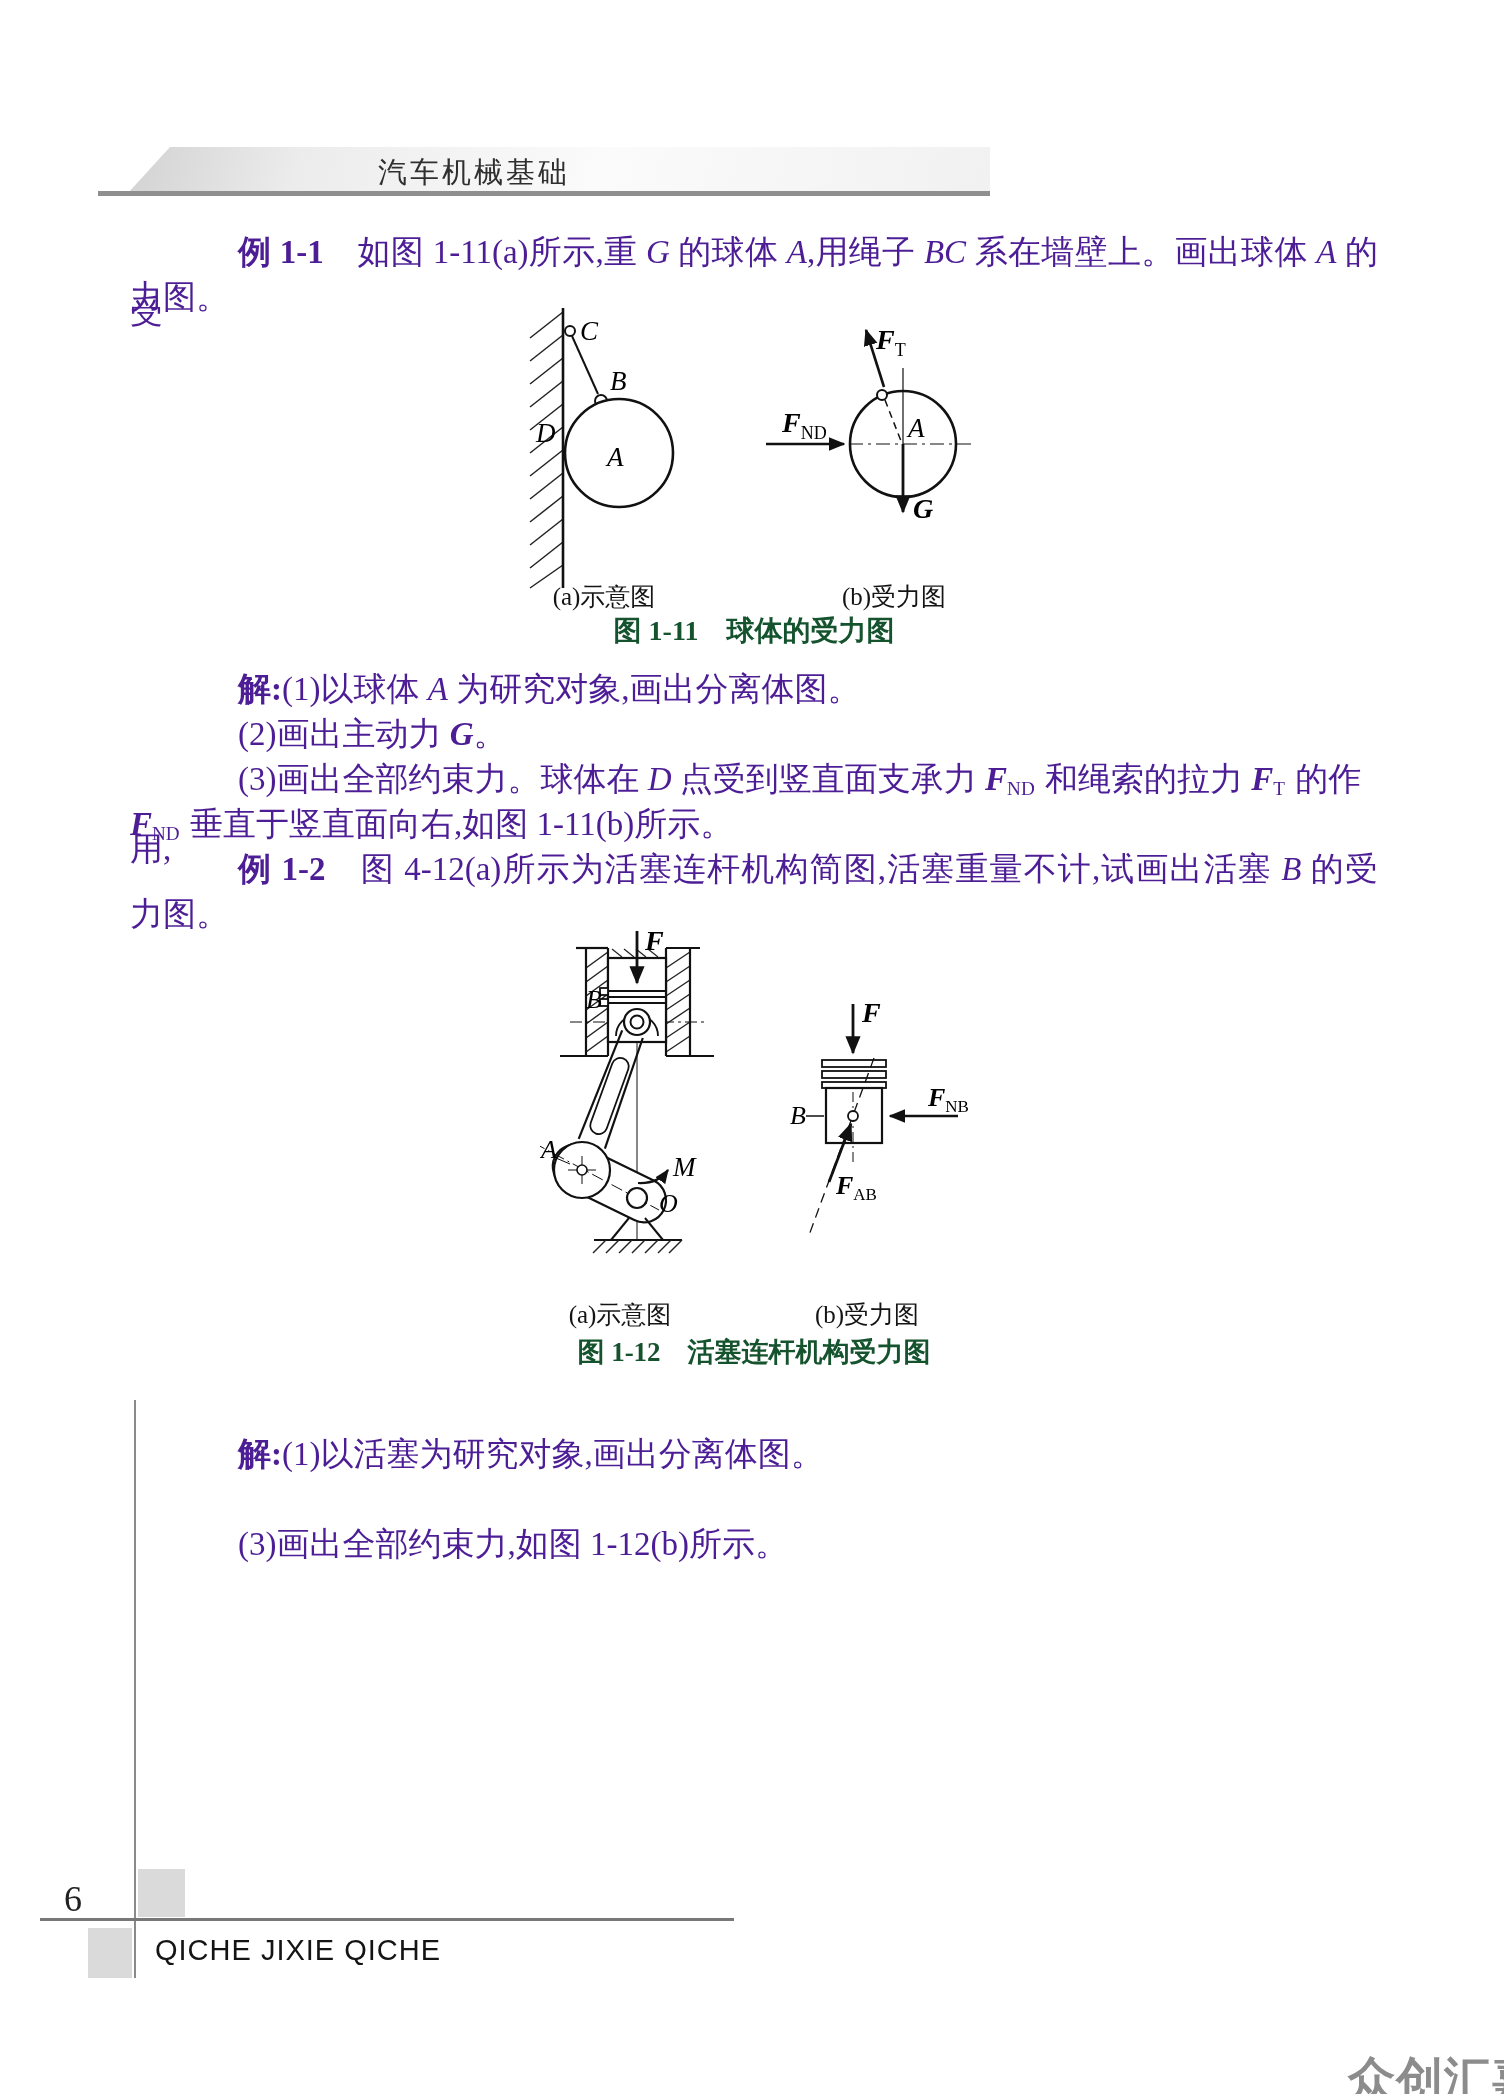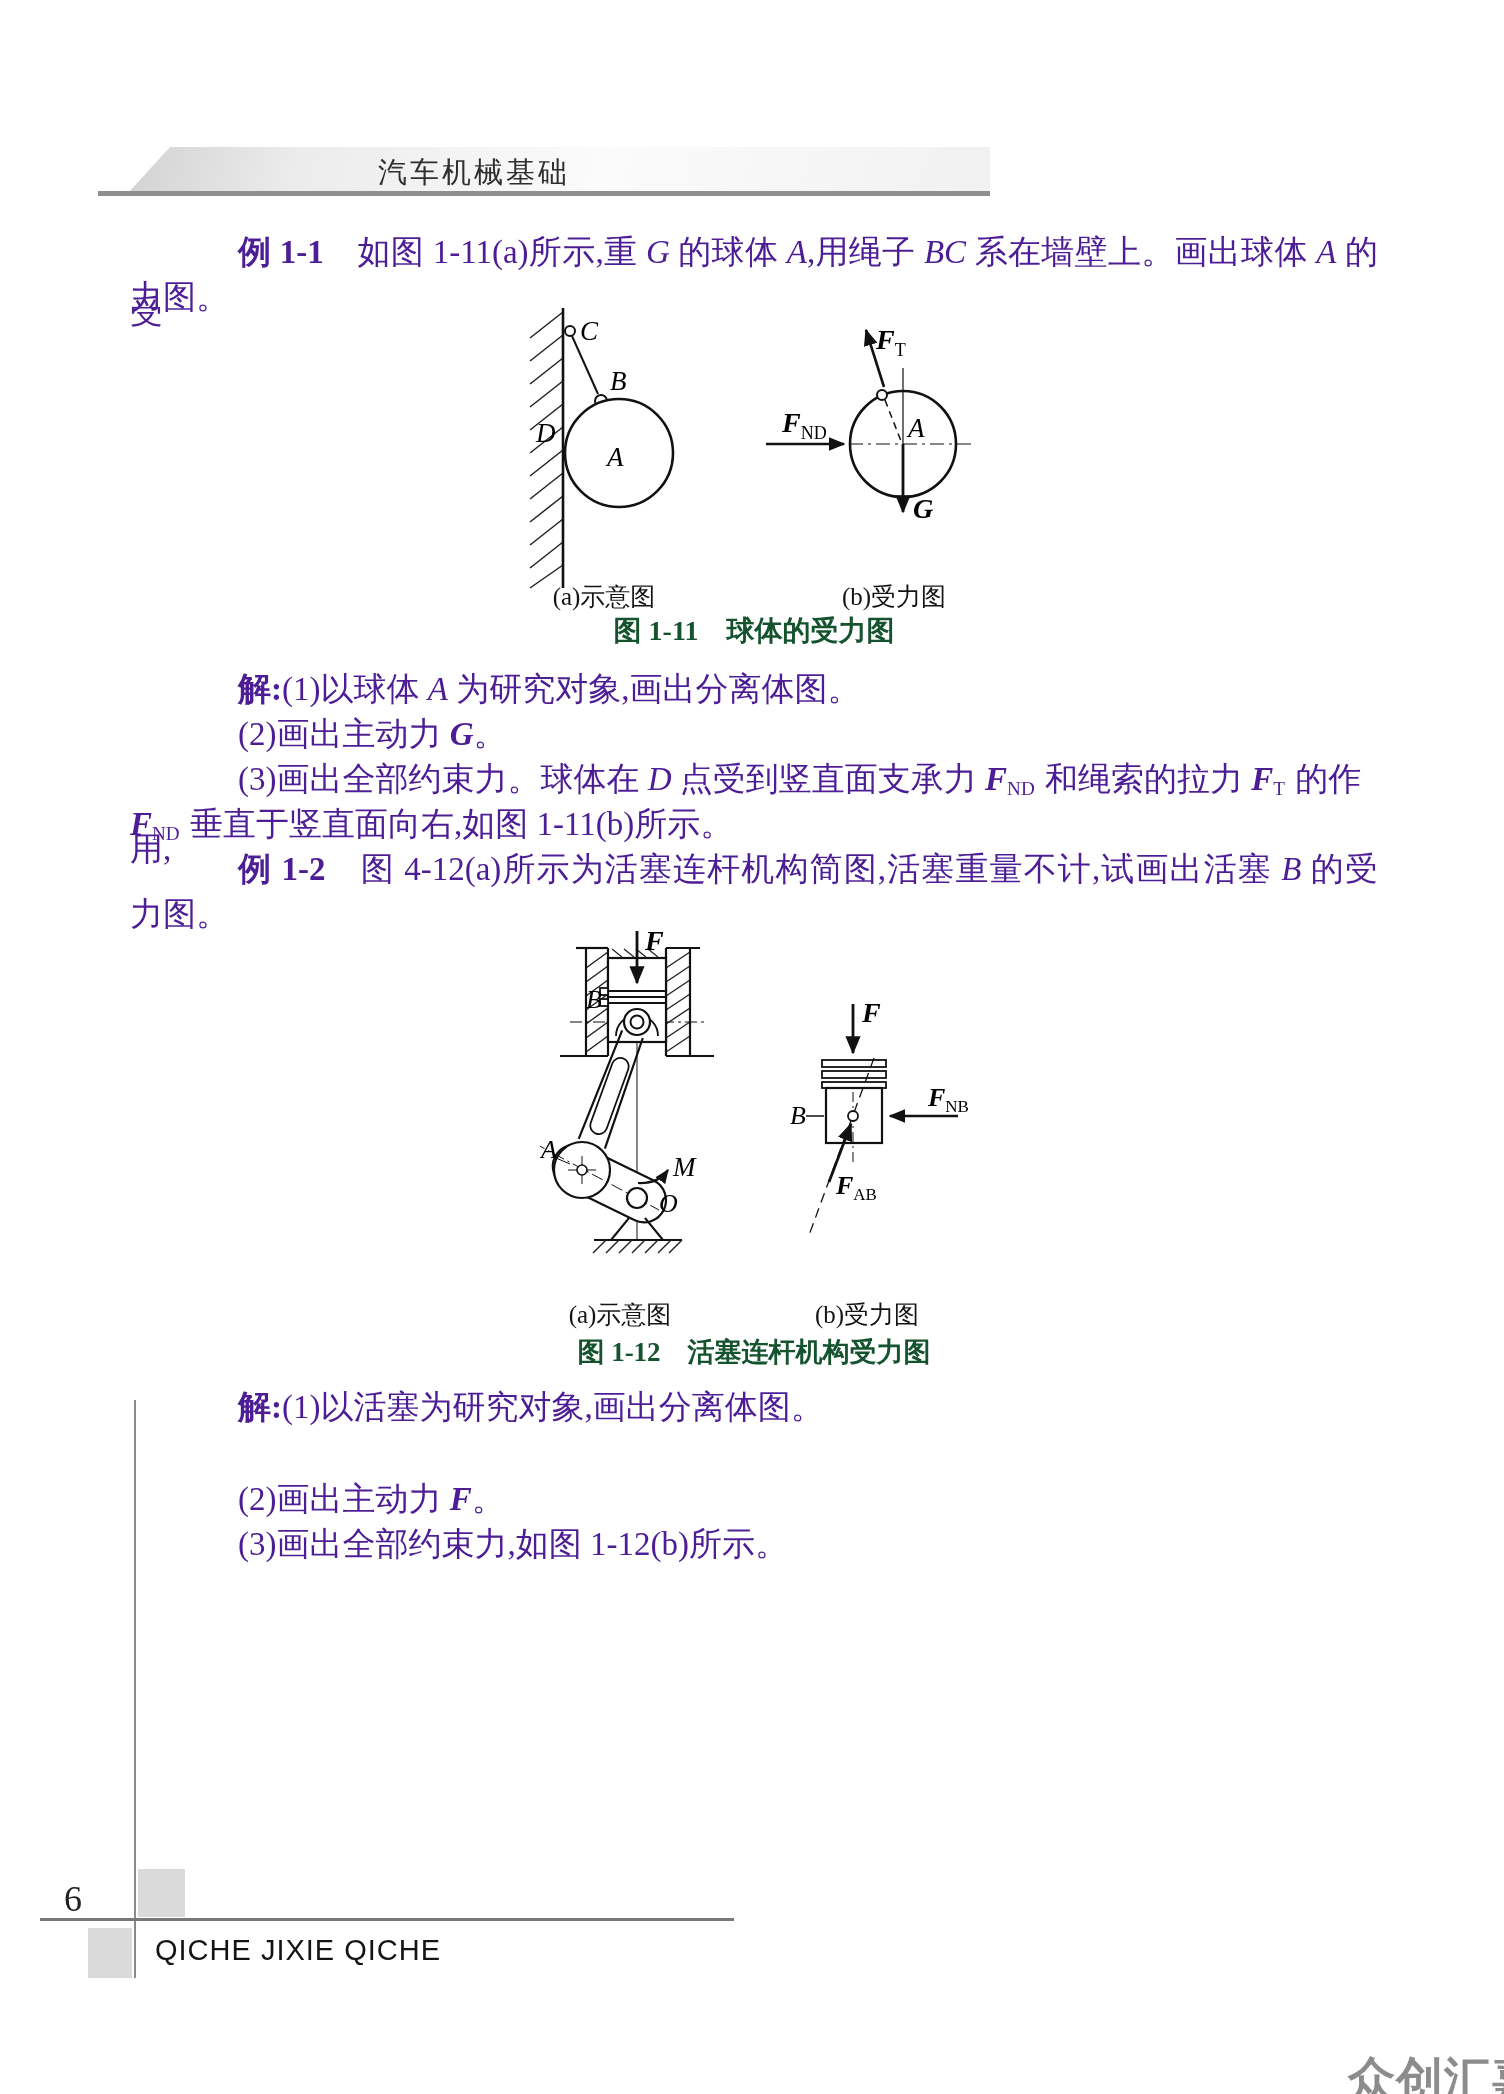--- a/index.html
+++ b/index.html
@@ -233,22 +233,21 @@
     <text x="862" y="1022" class="svec" font-size="28">F</text>
     <text x="790" y="1124" class="svar" font-size="26">B</text>
     <text x="928" y="1106" class="svec" font-size="26"><tspan>F</tspan><tspan dy="6" font-size="17" font-style="normal" font-weight="400">NB</tspan></text>
     <text x="836" y="1194" class="svec" font-size="26"><tspan>F</tspan><tspan dy="6" font-size="17" font-style="normal" font-weight="400">AB</tspan></text>
   </svg>
 
   <div class="subcap" style="left:550px;top:1266px">(a)示意图</div>
   <div class="subcap" style="left:797px;top:1266px">(b)受力图</div>
   <div class="figcap" style="top:1334px;font-size:27px">图 1-12　活塞连杆机构受力图</div>
 
-  <div class="tline ind" style="top:1377px"><span class="s-b">解:</span><span class="s-n">(1)以活塞为研究对象,画出分离体图。</span></div>
-  <div class="tline ind" style="top:1469px"><span class="s-n">(2)画出主动力 </span><span class="s-bi">F</span><span class="s-n">。</span></div>
+  <div class="tline ind" style="top:1424px"><span class="s-b">解:</span><span class="s-n">(1)以活塞为研究对象,画出分离体图。</span></div>
   <div class="tline ind" style="top:1514px"><span class="s-n">(3)画出全部约束力,如图 1-12(b)所示。</span></div>
 
   <div class="vmargin"></div>
   <div class="fsq fsq1"></div>
   <div class="pagenum">6</div>
   <div class="frule"></div>
   <div class="fsq fsq2"></div>
   <div class="pinyin">QICHE JIXIE QICHE</div>
 
   <div class="wmark">众创汇嘉</div>

